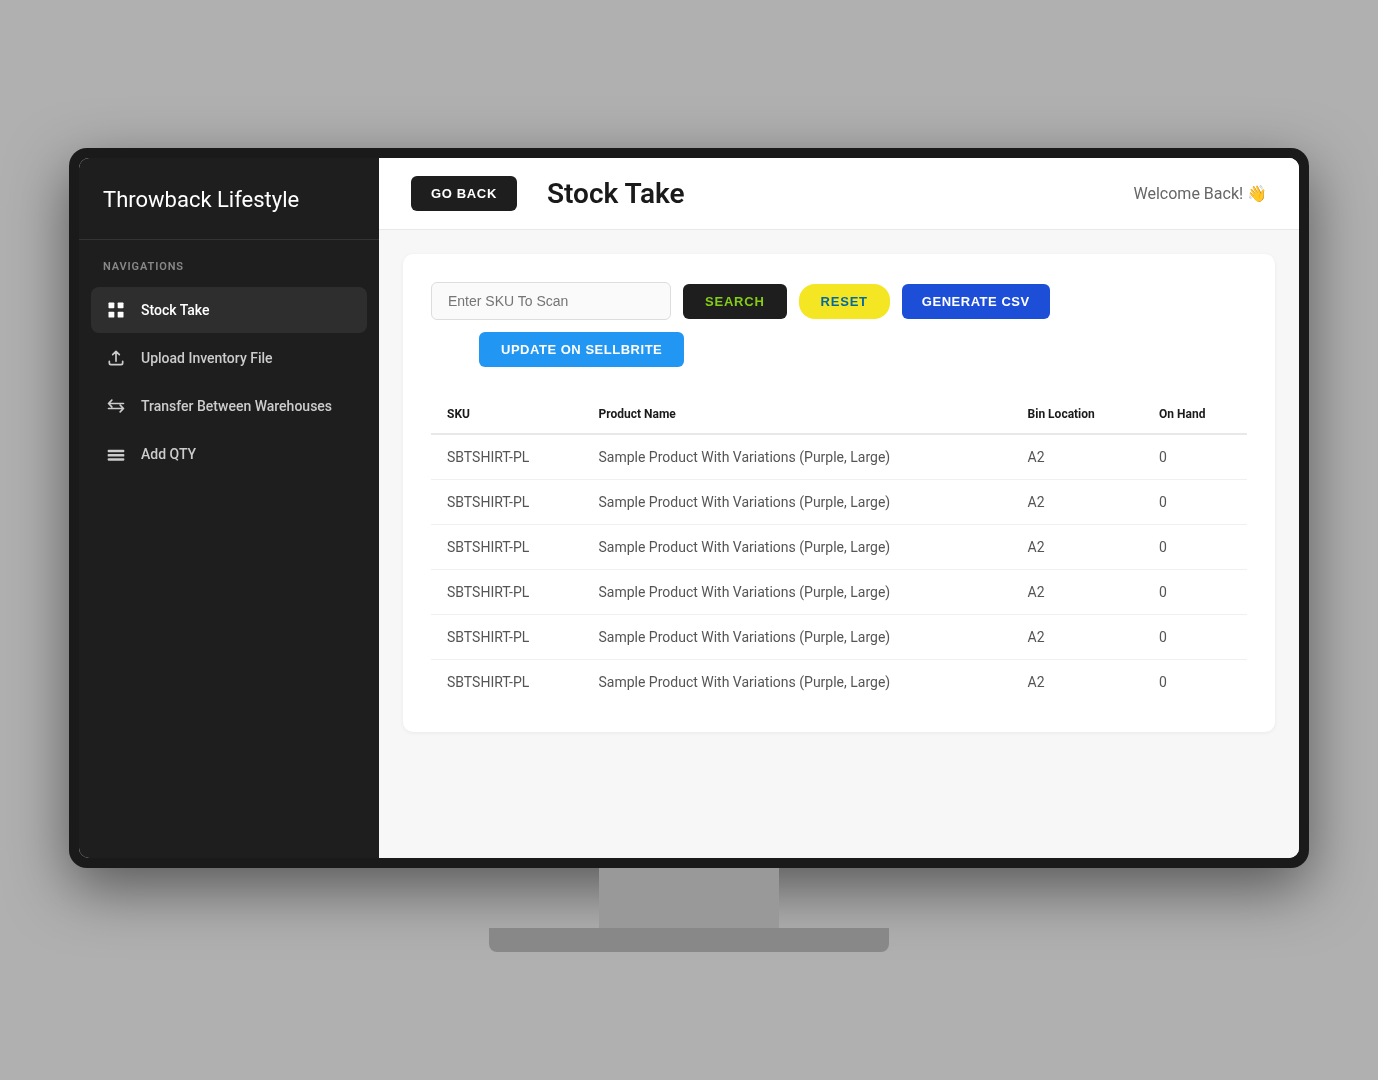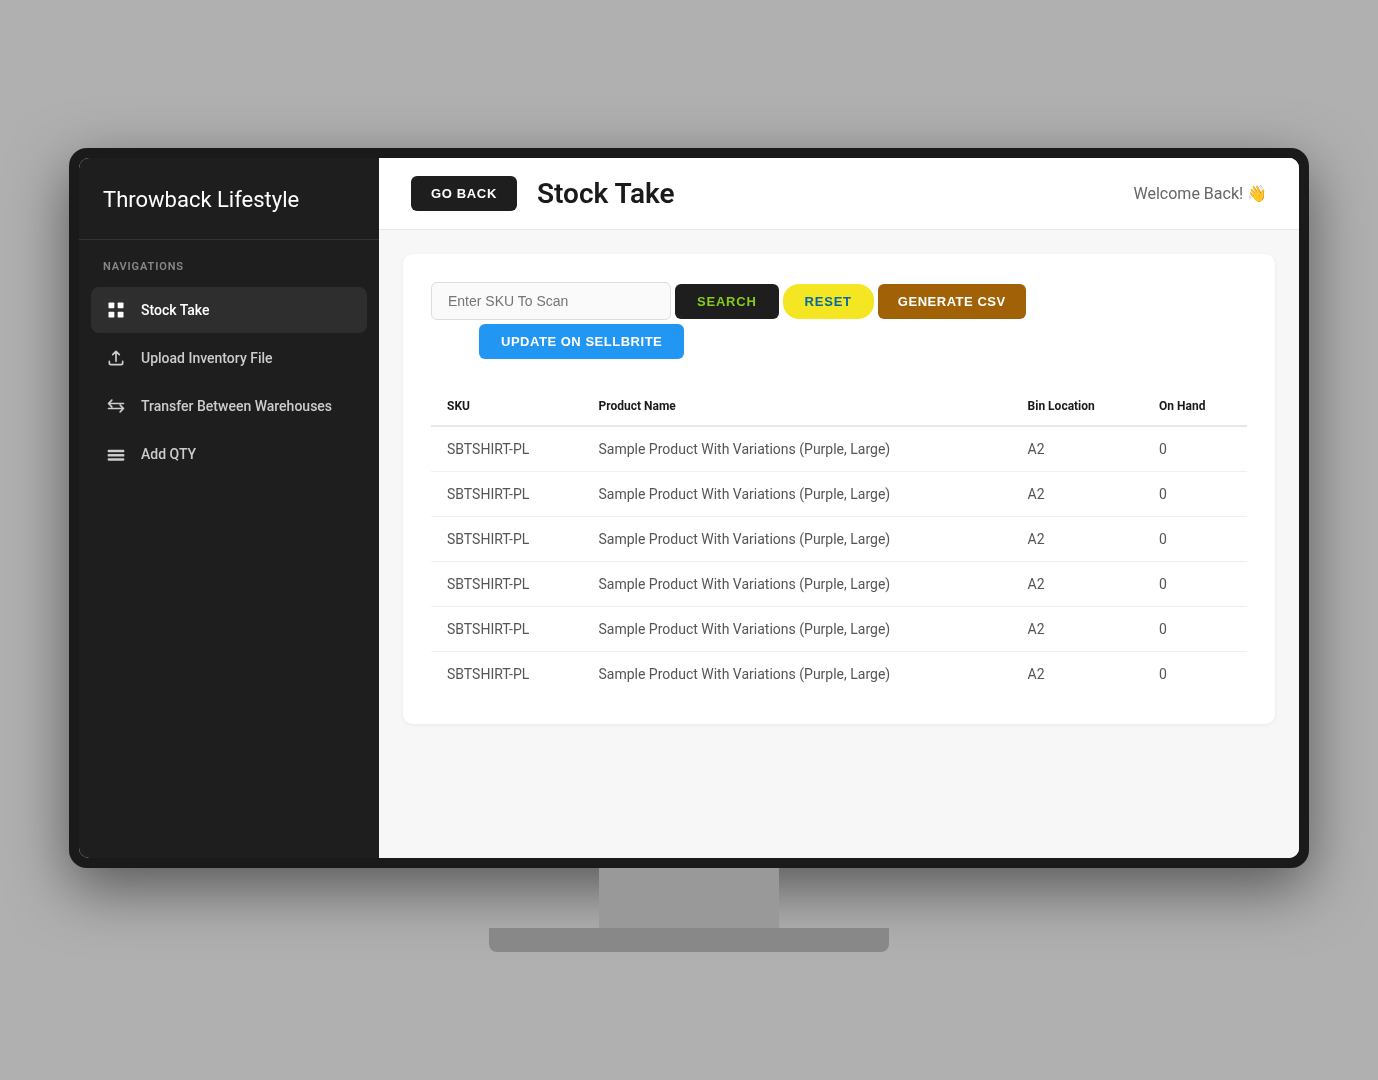--- a/index.html
+++ b/index.html
@@ -119,21 +119,21 @@
       display: flex;
       align-items: center;
       justify-content: space-between;
       border-bottom: 1px solid #e8e8e8;
       flex-shrink: 0;
     }
 
     .header-left {
       display: flex;
       align-items: center;
-      gap: 20px;
+      gap: 30px;
     }
 
     .go-back-btn {
       background: #1e1e1e;
       color: #fff;
       border: none;
       padding: 10px 20px;
       border-radius: 6px;
       font-size: 13px;
       font-weight: 700;
@@ -163,21 +163,21 @@
       background: #fff;
       border-radius: 10px;
       padding: 28px;
       box-shadow: 0 1px 4px rgba(0,0,0,0.06);
     }
 
     
     .toolbar {
       display: flex;
       align-items: center;
-      gap: 4px;
+      gap: 12px;
       margin-bottom: 28px;
       flex-wrap: wrap;
     }
 
     .search-input {
       border: 1px solid #ddd;
       border-radius: 6px;
       padding: 10px 16px;
       font-size: 14px;
       color: #999;
@@ -204,21 +204,21 @@
       border: none;
       padding: 10px 22px;
       border-radius: 16px;
       font-size: 13px;
       font-weight: 700;
       cursor: pointer;
       letter-spacing: 0.06em;
     }
 
     .btn-generate-csv {
-      background: #a16207;
+      background: #1d4ed8;
       color: #fff;
       border: none;
       padding: 10px 20px;
       border-radius: 6px;
       font-size: 13px;
       font-weight: 700;
       cursor: pointer;
       letter-spacing: 0.04em;
     }
 

